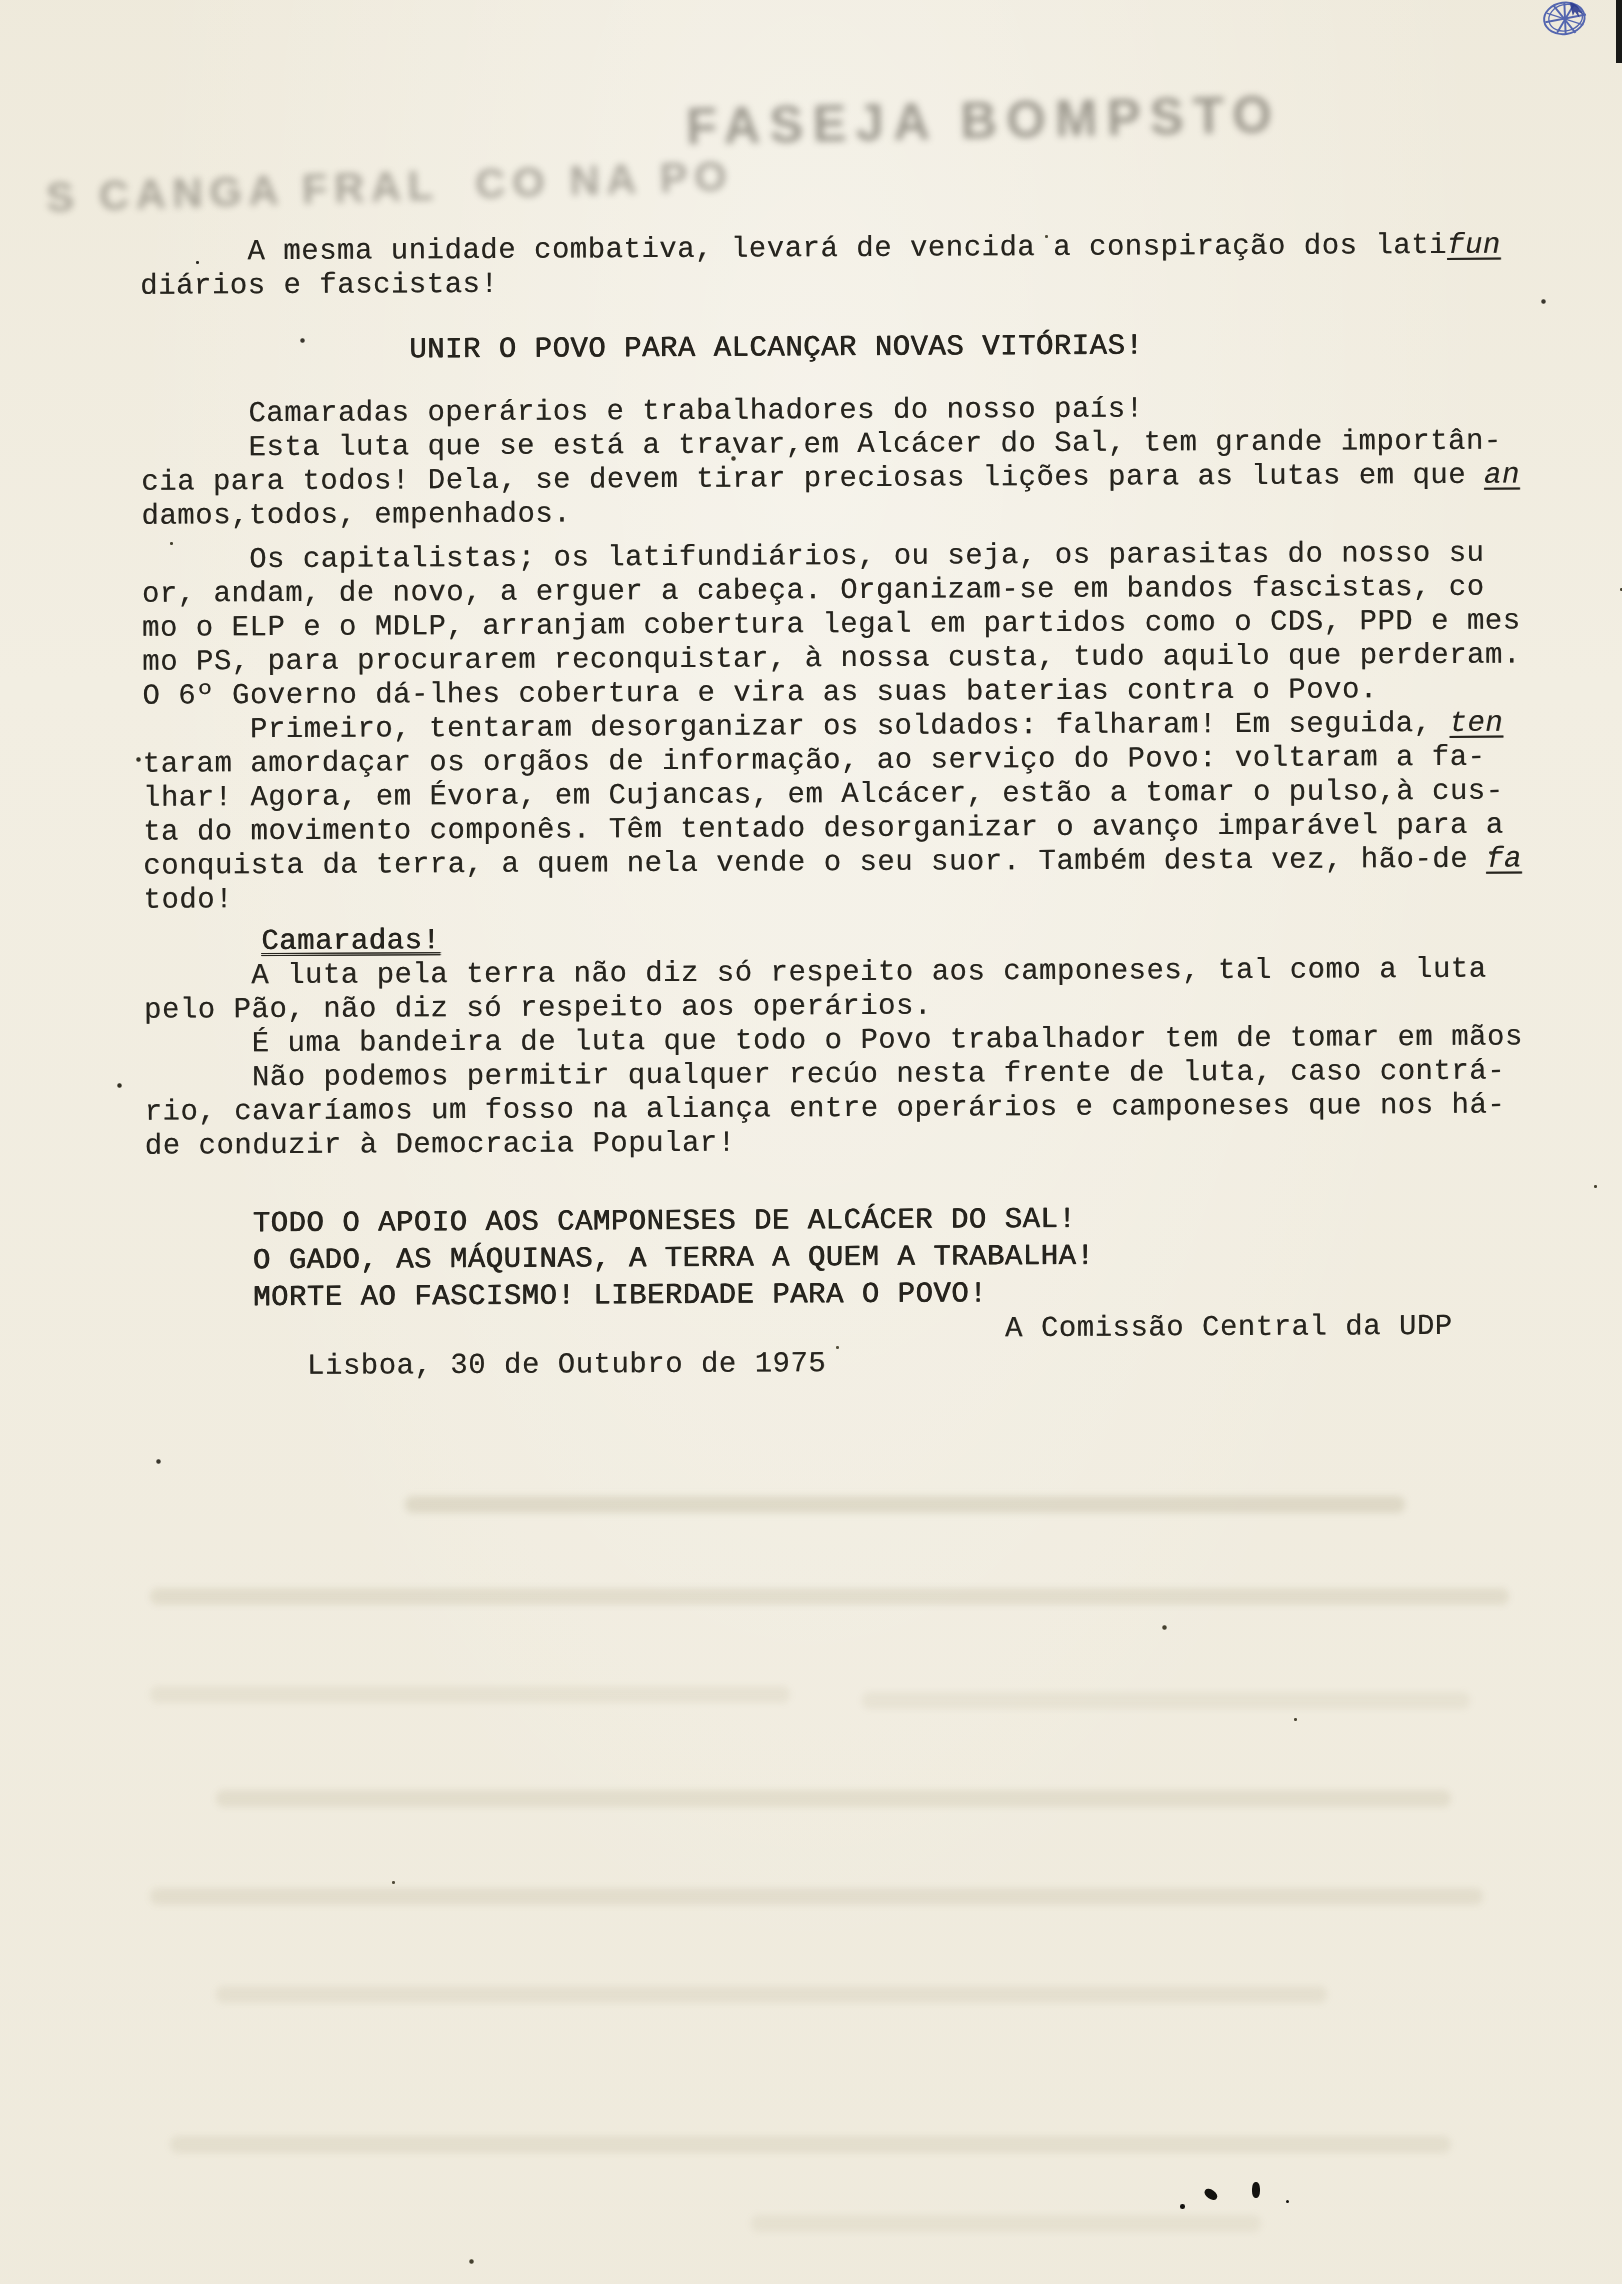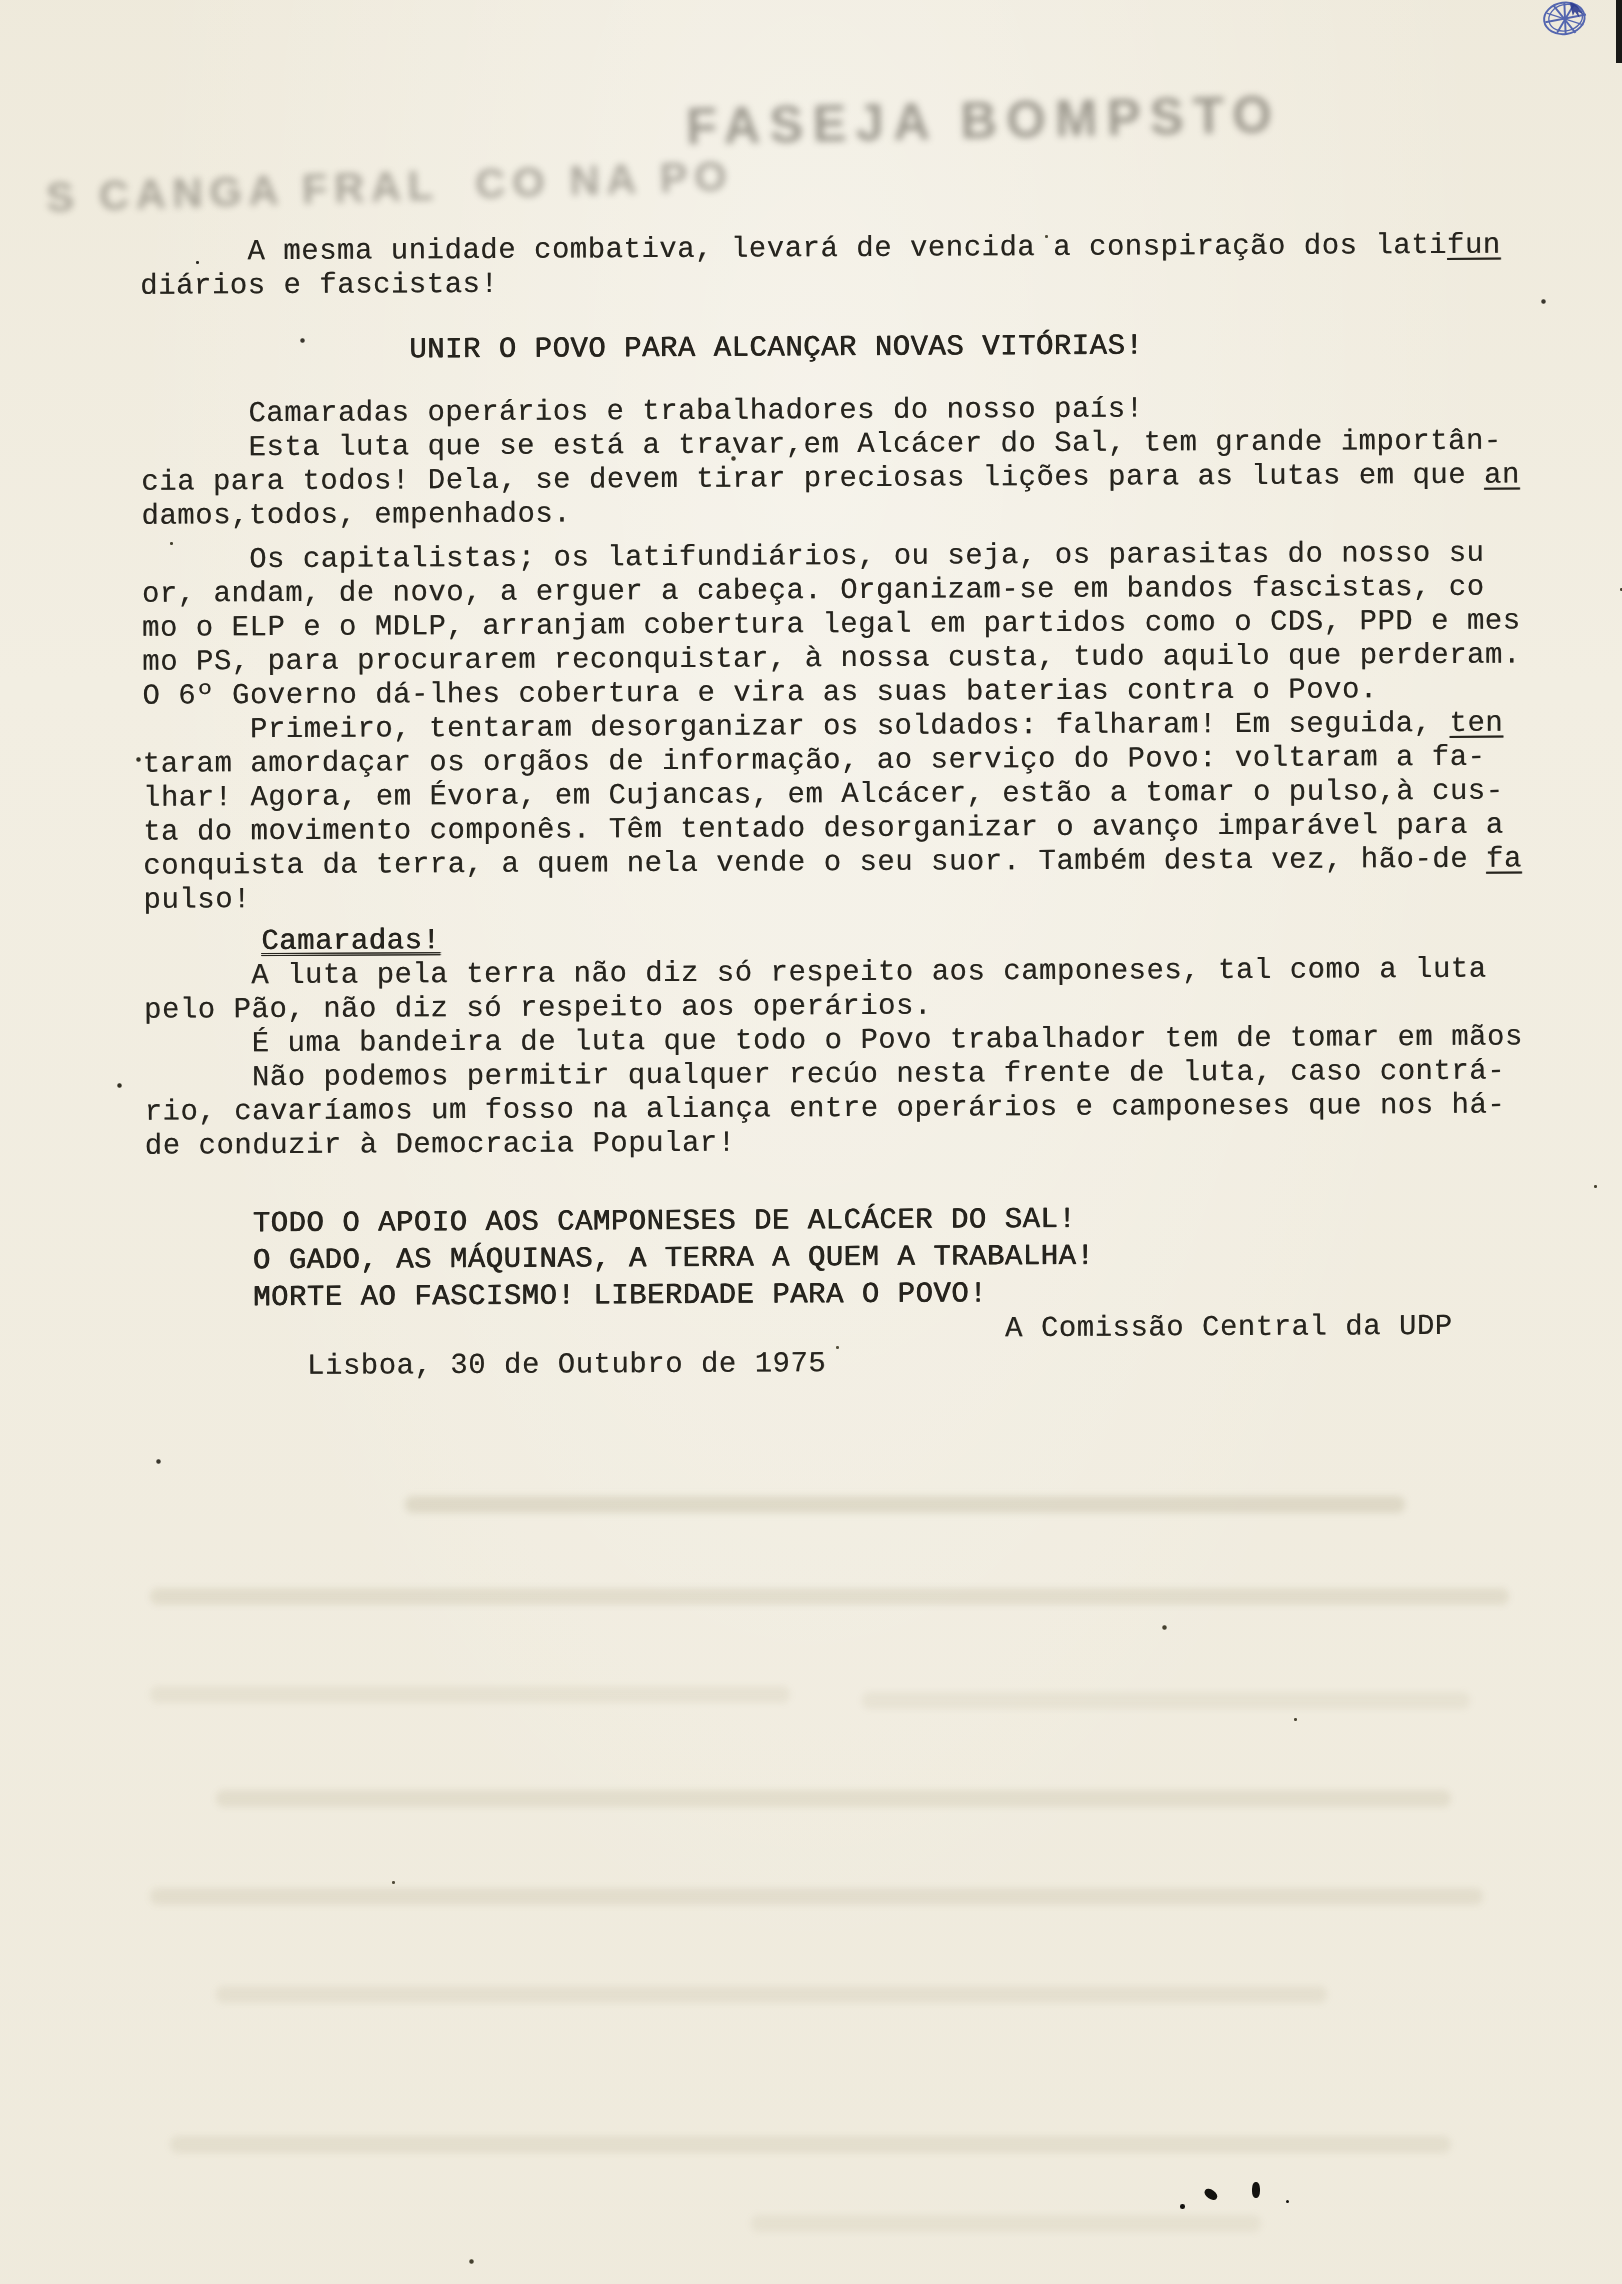--- a/index.html
+++ b/index.html
@@ -17,21 +17,21 @@
   .doc{
     position:absolute;left:140px;top:232px;width:1424px;
     color:#26241e;
     font-size:29px;letter-spacing:0.5px;
     transform:rotate(-0.3deg);transform-origin:50% 0;
     text-shadow:0.3px 0 0 rgba(38,36,30,0.55);
   }
   .line{height:34px;line-height:34px;white-space:pre;}
   .tall{height:37px;line-height:37px;}
   .strong{text-shadow:0.6px 0 0 currentColor, 0 0.3px 0 rgba(38,36,30,0.6);}
-  .u{text-decoration-line:underline;text-decoration-thickness:2px;text-underline-offset:4.6px;}
+  .u{text-decoration-line:underline;text-decoration-thickness:2px;text-underline-offset:4.6px;font-style:italic;}
   .u2{text-decoration-line:underline;text-decoration-style:double;text-decoration-thickness:1.3px;text-underline-offset:3.9px;text-shadow:0.6px 0 0 currentColor;margin-left:10px;}
   .gapA{height:31px}.gapB{height:29px}.gapC{height:9.8px}.gapD{height:8.5px}.gapE{height:42px}
   
   .imprint{
     position:absolute;color:#4a463c;font-weight:bold;
     filter:blur(3.9px);opacity:0.5;white-space:pre;
     font-family:"Liberation Sans",sans-serif;
   }
   .imprint1{left:686px;top:91px;font-size:51px;letter-spacing:9.1px;transform:rotate(-1.2deg);}
   .imprint2{left:46px;top:163px;font-size:42px;letter-spacing:6.5px;transform:rotate(-1.8deg);opacity:0.42;}
@@ -93,21 +93,21 @@
   <div class="line"><span>      Os capitalistas; os latifundiários, ou seja, os parasitas do nosso su</span></div>
   <div class="line"><span>or, andam, de novo, a erguer a cabeça. Organizam-se em bandos fascistas, co</span></div>
   <div class="line"><span>mo o ELP e o MDLP, arranjam cobertura legal em partidos como o CDS, PPD e mes</span></div>
   <div class="line"><span>mo PS, para procurarem reconquistar, à nossa custa, tudo aquilo que perderam.</span></div>
   <div class="line"><span>O 6º Governo dá-lhes cobertura e vira as suas baterias contra o Povo.</span></div>
   <div class="line"><span>      Primeiro, tentaram desorganizar os soldados: falharam! Em seguida, </span><span class="u">ten</span></div>
   <div class="line"><span>taram amordaçar os orgãos de informação, ao serviço do Povo: voltaram a fa-</span></div>
   <div class="line"><span>lhar! Agora, em Évora, em Cujancas, em Alcácer, estão a tomar o pulso,à cus-</span></div>
   <div class="line"><span>ta do movimento componês. Têm tentado desorganizar o avanço imparável para a</span></div>
   <div class="line"><span>conquista da terra, a quem nela vende o seu suor. Também desta vez, hão-de </span><span class="u">fa</span></div>
-  <div class="line"><span>pulso!</span></div>
+  <div class="line"><span>todo!</span></div>
   <div class="gapD"></div>
   <div class="line"><span>      </span><span class="u2">Camaradas!</span></div>
   <div class="line"><span>      A luta pela terra não diz só respeito aos camponeses, tal como a luta</span></div>
   <div class="line"><span>pelo Pão, não diz só respeito aos operários.</span></div>
   <div class="line"><span>      É uma bandeira de luta que todo o Povo trabalhador tem de tomar em mãos</span></div>
   <div class="line"><span>      Não podemos permitir qualquer recúo nesta frente de luta, caso contrá-</span></div>
   <div class="line"><span>rio, cavaríamos um fosso na aliança entre operários e camponeses que nos há-</span></div>
   <div class="line"><span>de conduzir à Democracia Popular!</span></div>
   <div class="gapE"></div>
   <div class="line tall strong"><span>      TODO O APOIO AOS CAMPONESES DE ALCÁCER DO SAL!</span></div>

